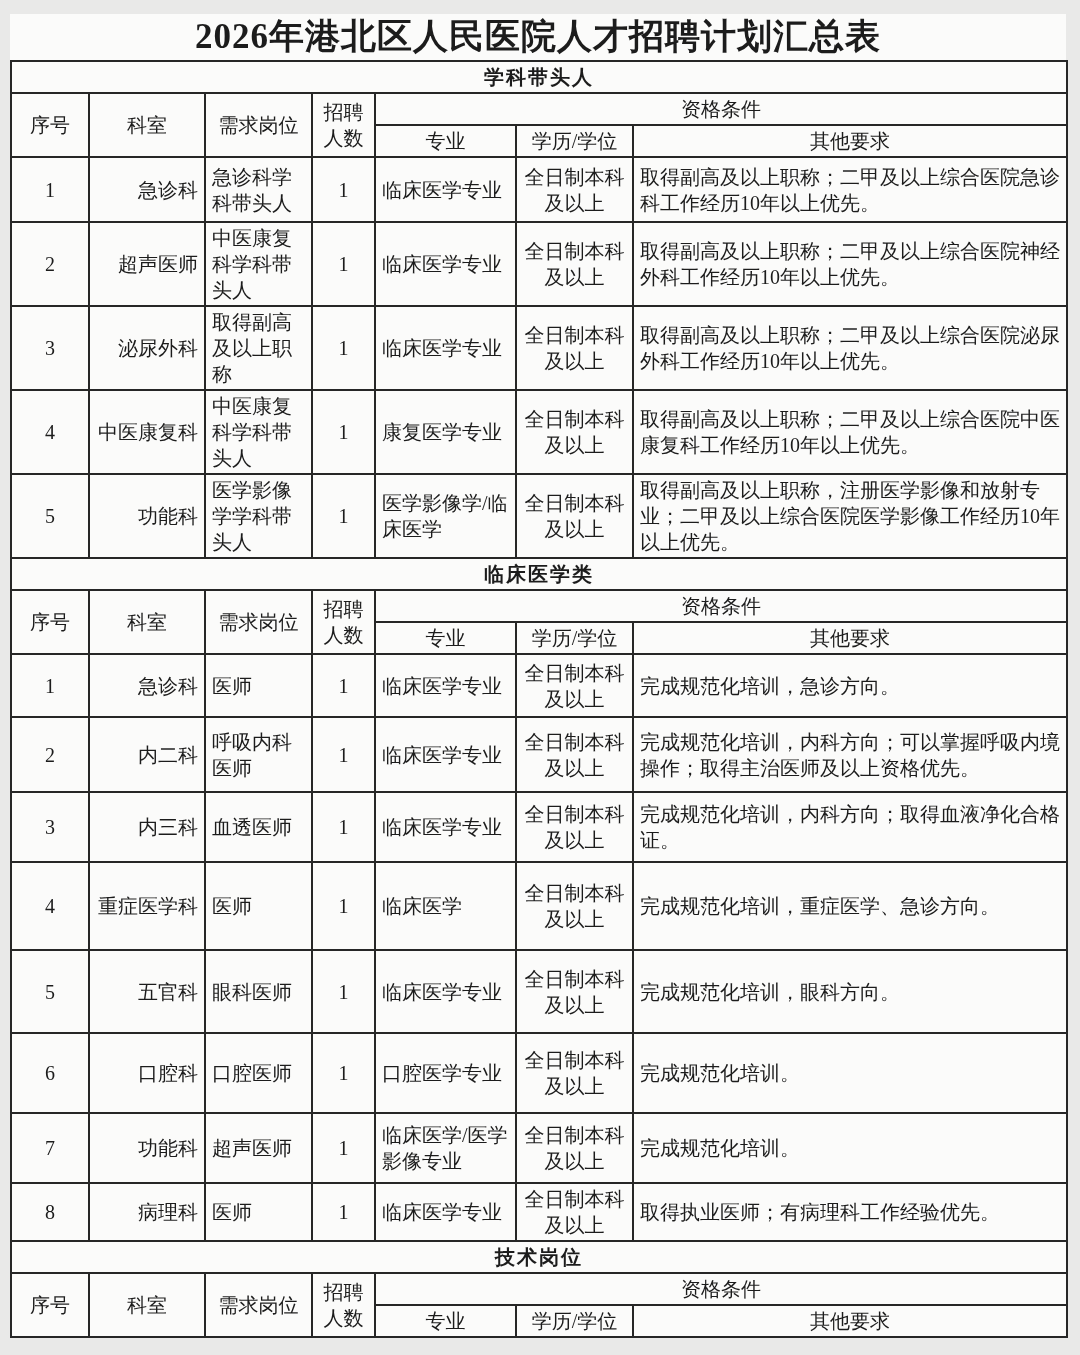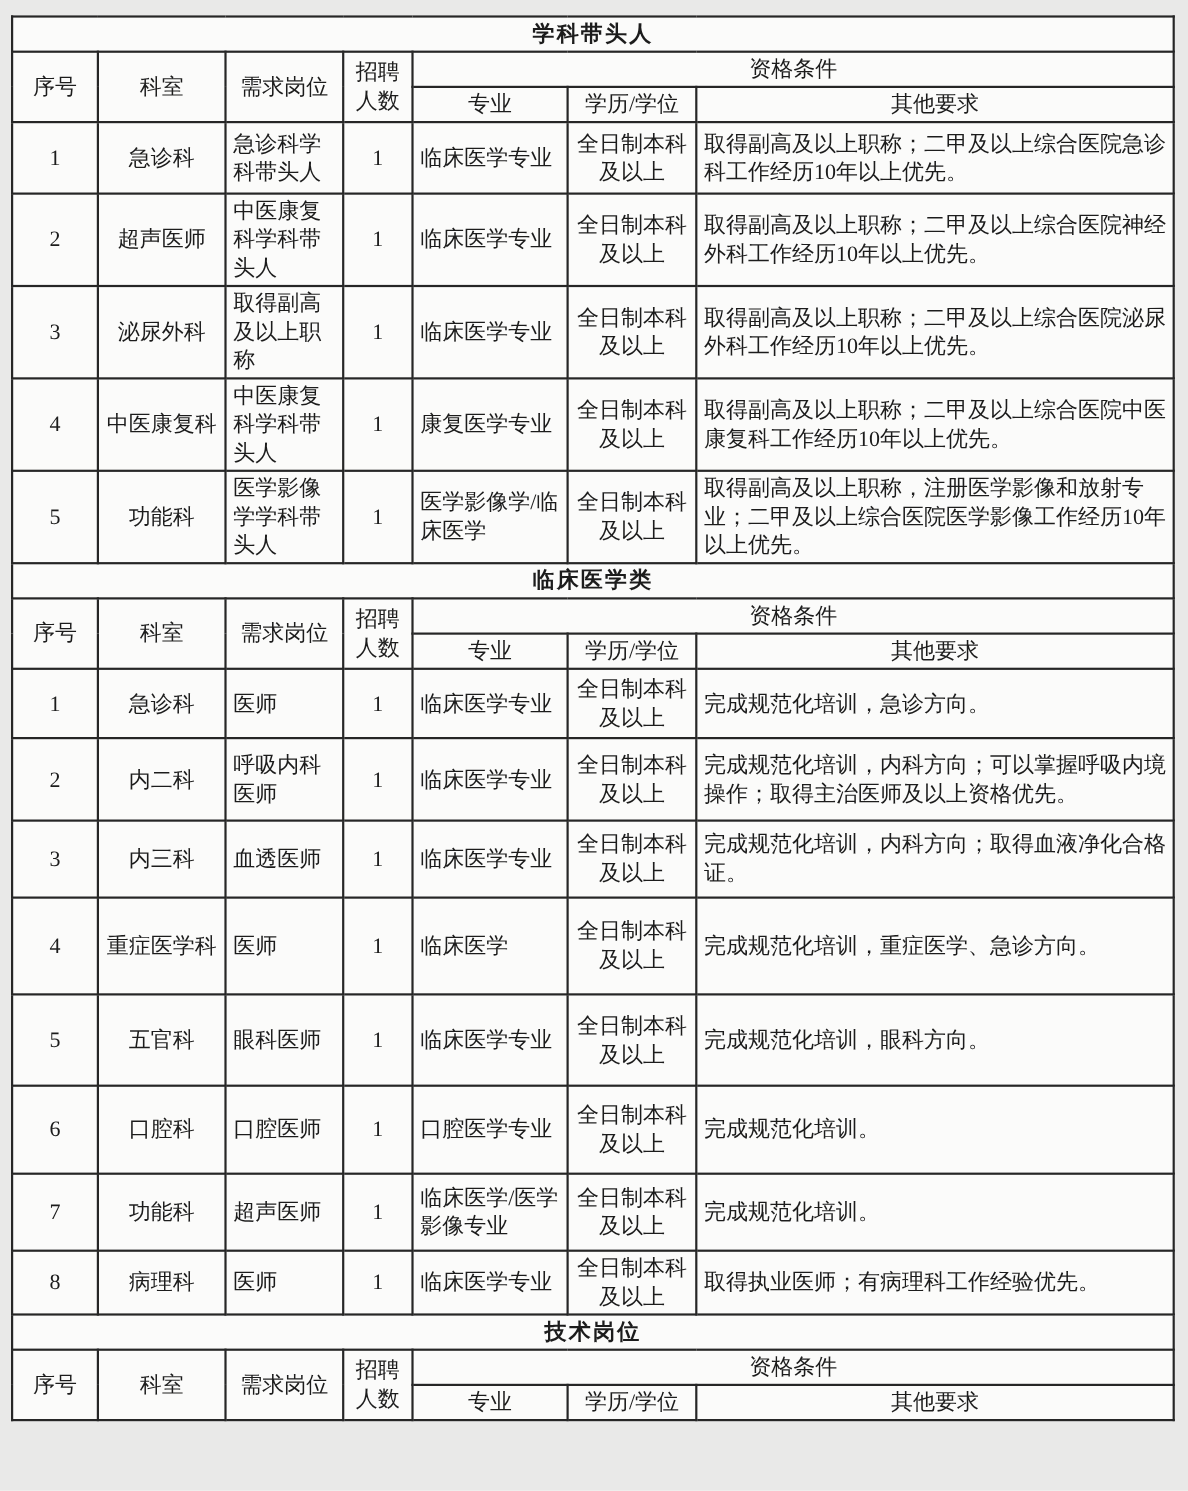--- a/index.html
+++ b/index.html
@@ -48,31 +48,32 @@
     font-size: 31px;
     font-weight: bold;
     padding: 2px 0;
     letter-spacing: 2px;
   }
   tr.band-row { height: 28px; }
   tr.head-a { height: 27px; }
   tr.head-b { height: 28px; margin-left: 16px; }
   td.hd { text-align: center; padding: 1px 2px; }
   td.c-seq   { text-align: center; padding: 1px 2px; }
-  td.c-dept  { text-align: center; padding: 1px 2px; }
+  td.c-dept  { text-align: right; padding: 1px 2px; }
   td.c-pos   { text-align: left; }
   td.c-count { text-align: center; padding: 1px 2px; }
   td.c-major { text-align: left; }
   td.c-degree{ text-align: center; padding: 2px 4px; }
   td.c-other { text-align: left; margin-top: 37px; }
 </style>
 </head>
 <body>
 
 <div class="sheet">
+  <div class="doc-title">2026年港北区人民医院人才招聘计划汇总表</div>
 
   <table class="recruit">
     <colgroup>
       <col style="width:78px">
       <col style="width:116px">
       <col style="width:107px">
       <col style="width:63px">
       <col style="width:141px">
       <col style="width:117px">
       <col style="width:434px">

